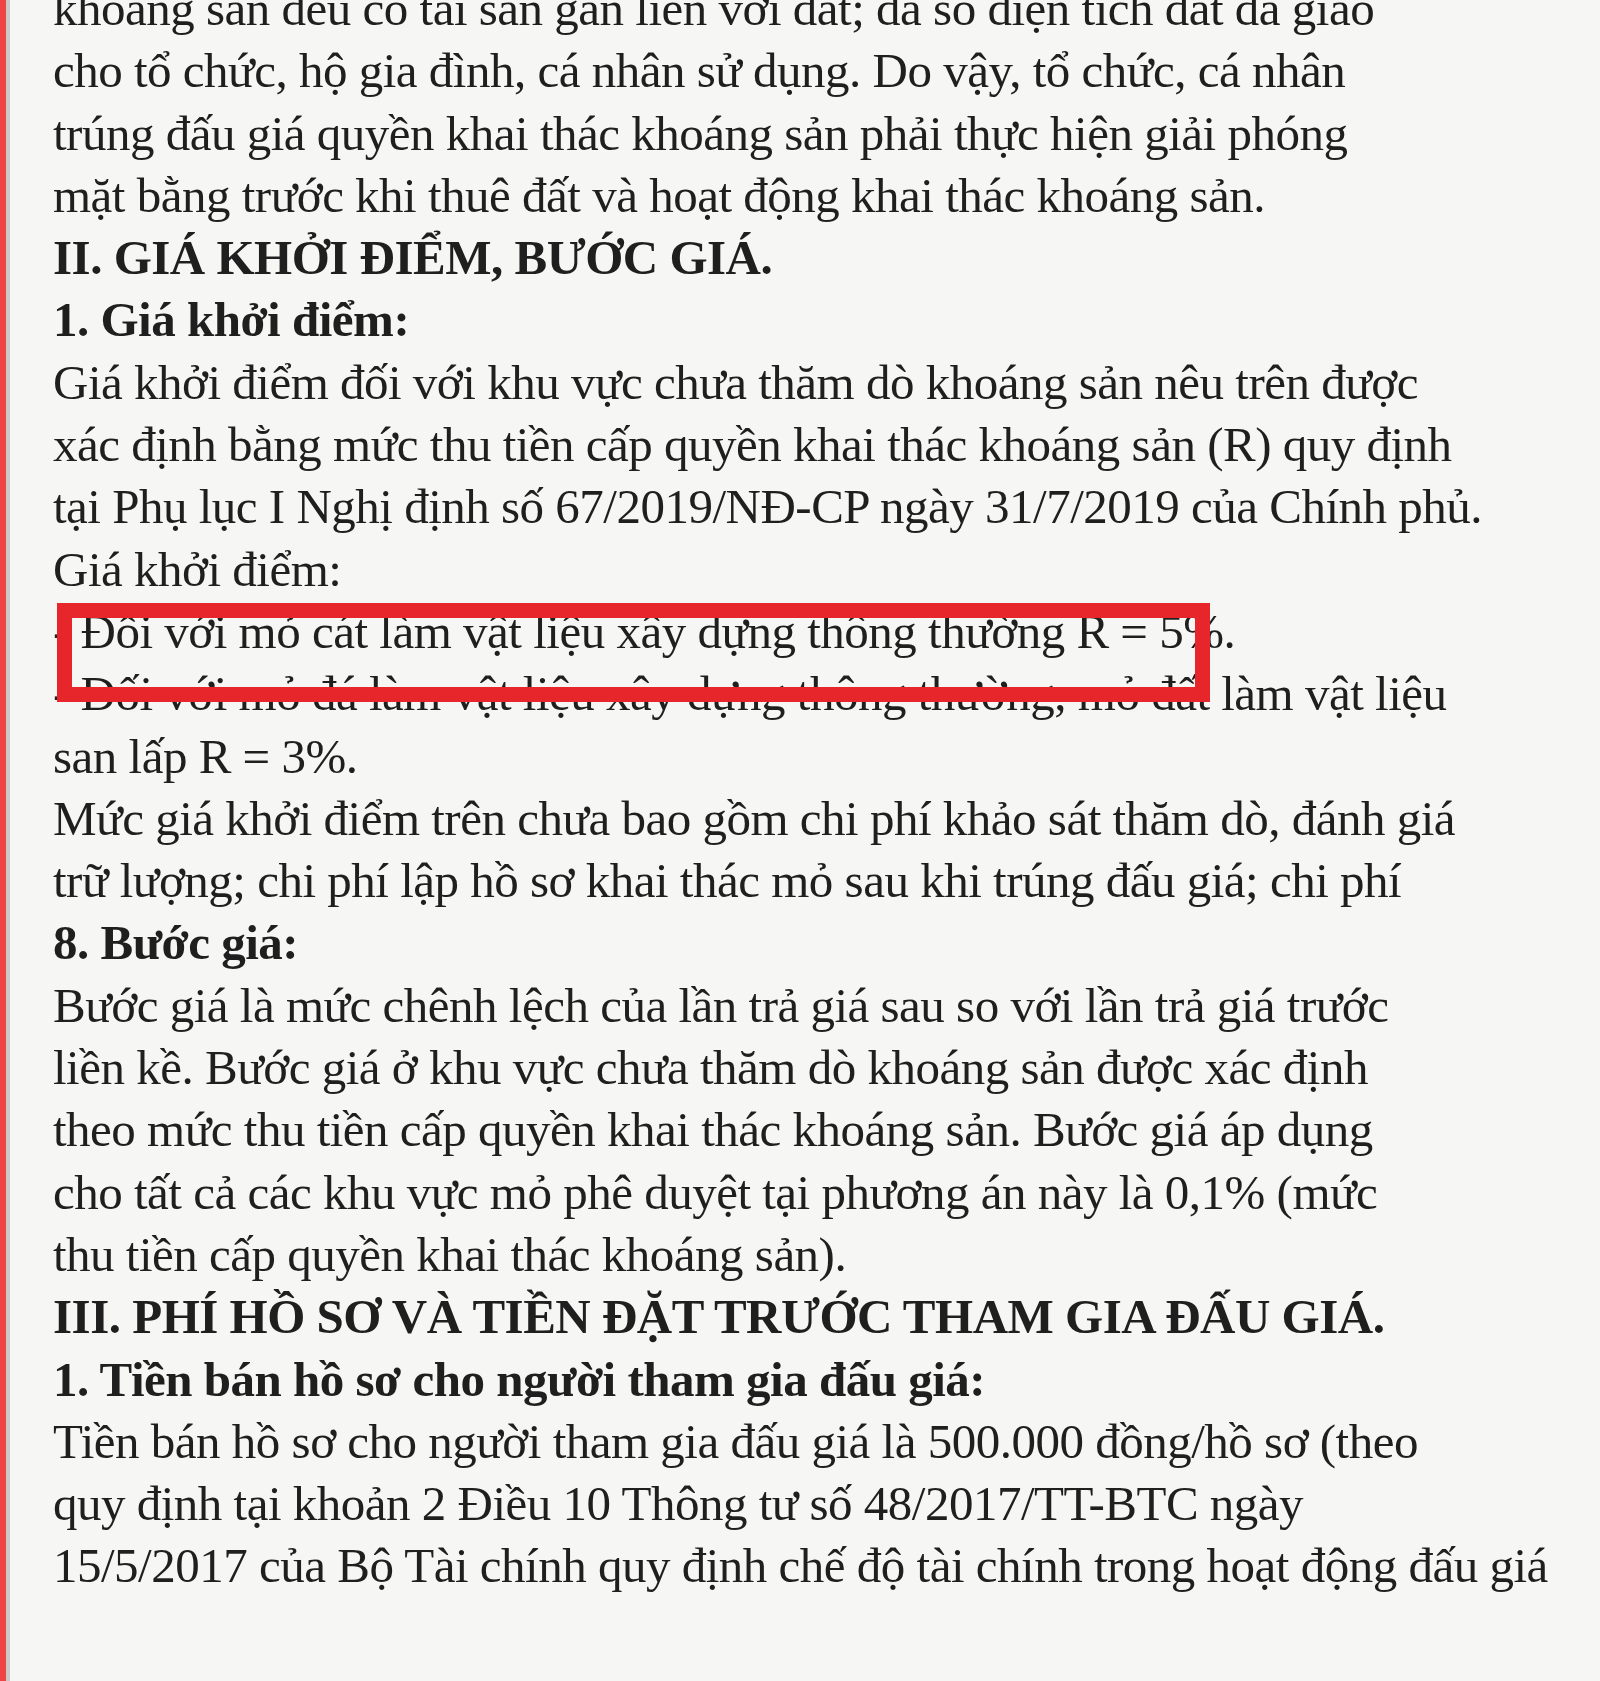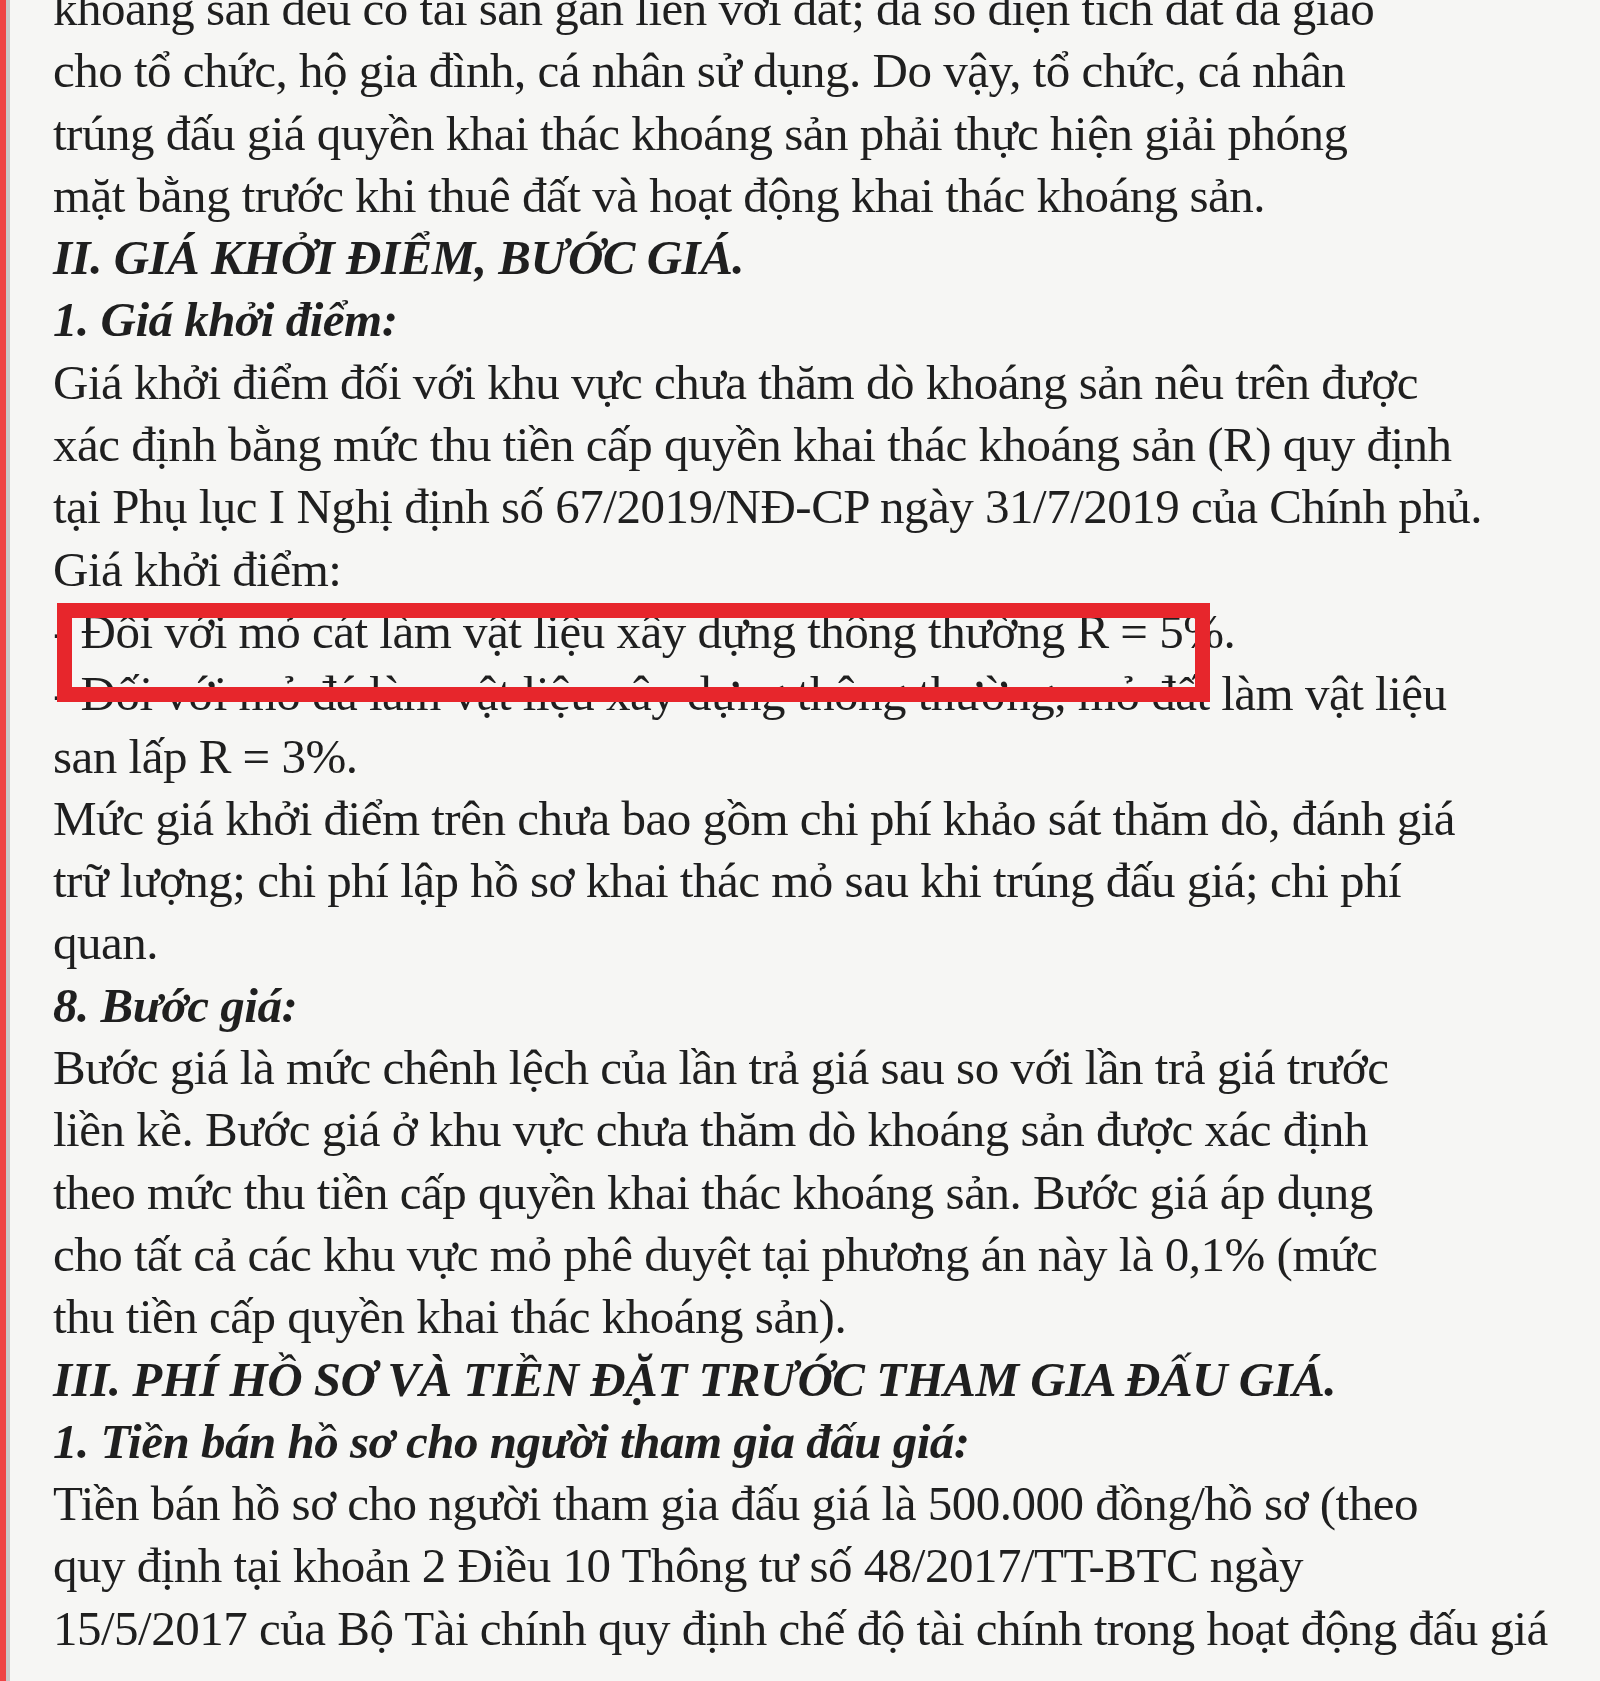--- a/index.html
+++ b/index.html
@@ -21,21 +21,21 @@
   .text-col{
     position:absolute;left:53px;top:-22px;right:0;
     color:#1f1f1f;
   }
   .line{
     height:62.3px;line-height:62.3px;
     font-size:49px;
     white-space:nowrap;
     letter-spacing:-0.5px;
   }
-  .line.bold{font-weight:bold;font-style:italic;}
+  .line.bold{font-weight:bold;}
   .highlight-box{
     position:absolute;
     left:57px;top:603px;
     width:1153px;height:99px;
     border:15px solid #e7262c;
     box-sizing:border-box;
     background:transparent;
     z-index:3;
   }
 </style>
@@ -55,21 +55,20 @@
       <div class="line bold">1. Giá khởi điểm:</div>
       <div class="line">Giá khởi điểm đối với khu vực chưa thăm dò khoáng sản nêu trên được</div>
       <div class="line">xác định bằng mức thu tiền cấp quyền khai thác khoáng sản (R) quy định</div>
       <div class="line">tại Phụ lục I Nghị định số 67/2019/NĐ-CP ngày 31/7/2019 của Chính phủ.</div>
       <div class="line">Giá khởi điểm:</div>
       <div class="line">- Đối với mỏ cát làm vật liệu xây dựng thông thường  R = 5%.</div>
       <div class="line">- Đối với mỏ đá làm vật liệu xây dựng thông thường, mỏ đất làm vật liệu</div>
       <div class="line">san lấp R = 3%.</div>
       <div class="line">Mức giá khởi điểm trên chưa bao gồm chi phí khảo sát thăm dò, đánh giá</div>
       <div class="line">trữ lượng; chi phí lập hồ sơ khai thác mỏ sau khi trúng đấu giá; chi phí</div>
-      <div class="line">quan.</div>
       <div class="line bold">8. Bước giá:</div>
       <div class="line">Bước giá là mức chênh lệch của lần trả giá sau so với lần trả giá trước</div>
       <div class="line">liền kề. Bước giá ở khu vực chưa thăm dò khoáng sản được xác định</div>
       <div class="line">theo mức thu tiền cấp quyền khai thác khoáng sản. Bước giá áp dụng</div>
       <div class="line">cho tất cả các khu vực mỏ phê duyệt tại phương án này là 0,1% (mức</div>
       <div class="line">thu tiền cấp quyền khai thác khoáng sản).</div>
       <div class="line bold">III. PHÍ HỒ SƠ VÀ TIỀN ĐẶT TRƯỚC THAM GIA ĐẤU GIÁ.</div>
       <div class="line bold">1. Tiền bán hồ sơ cho người tham gia đấu giá:</div>
       <div class="line">Tiền bán hồ sơ cho người tham gia đấu giá là 500.000 đồng/hồ sơ (theo</div>
       <div class="line">quy định tại khoản 2 Điều 10 Thông tư số 48/2017/TT-BTC ngày</div>

